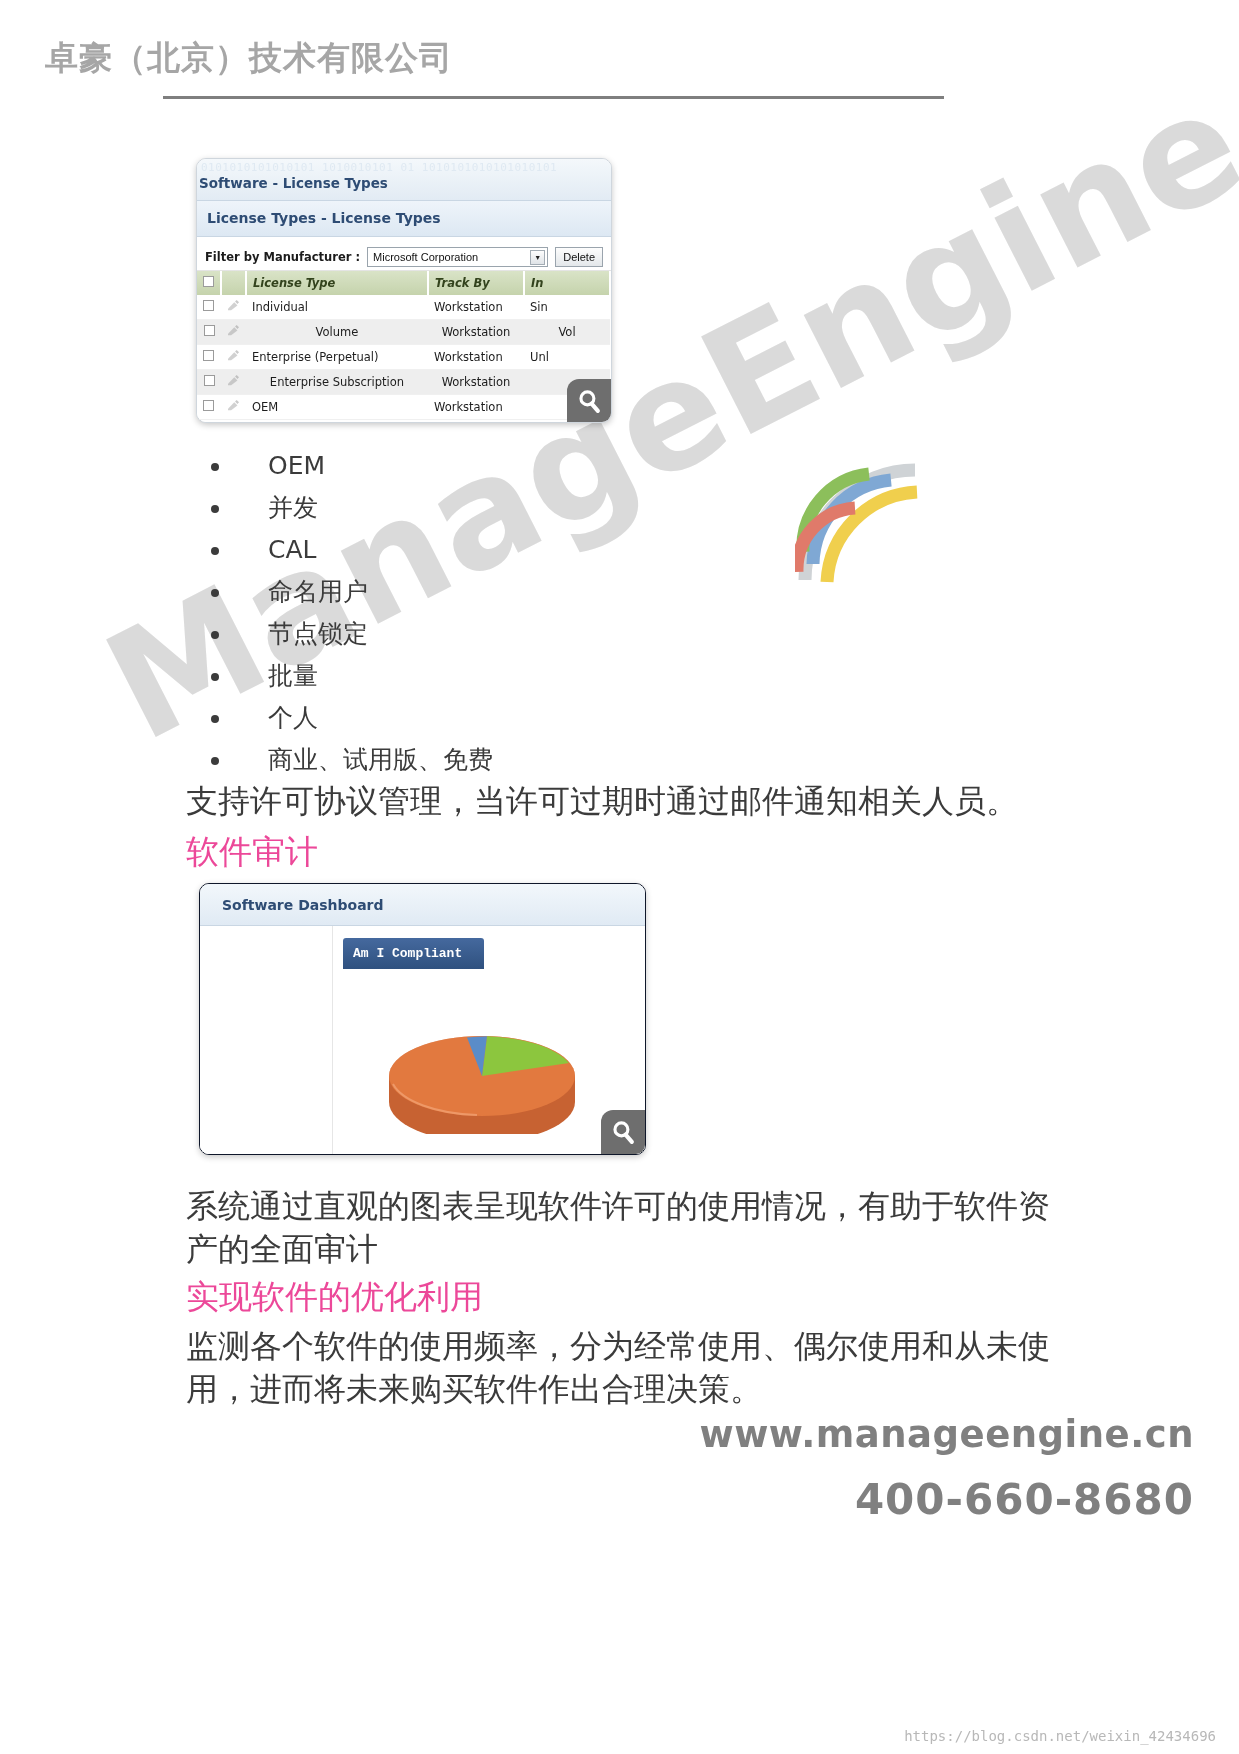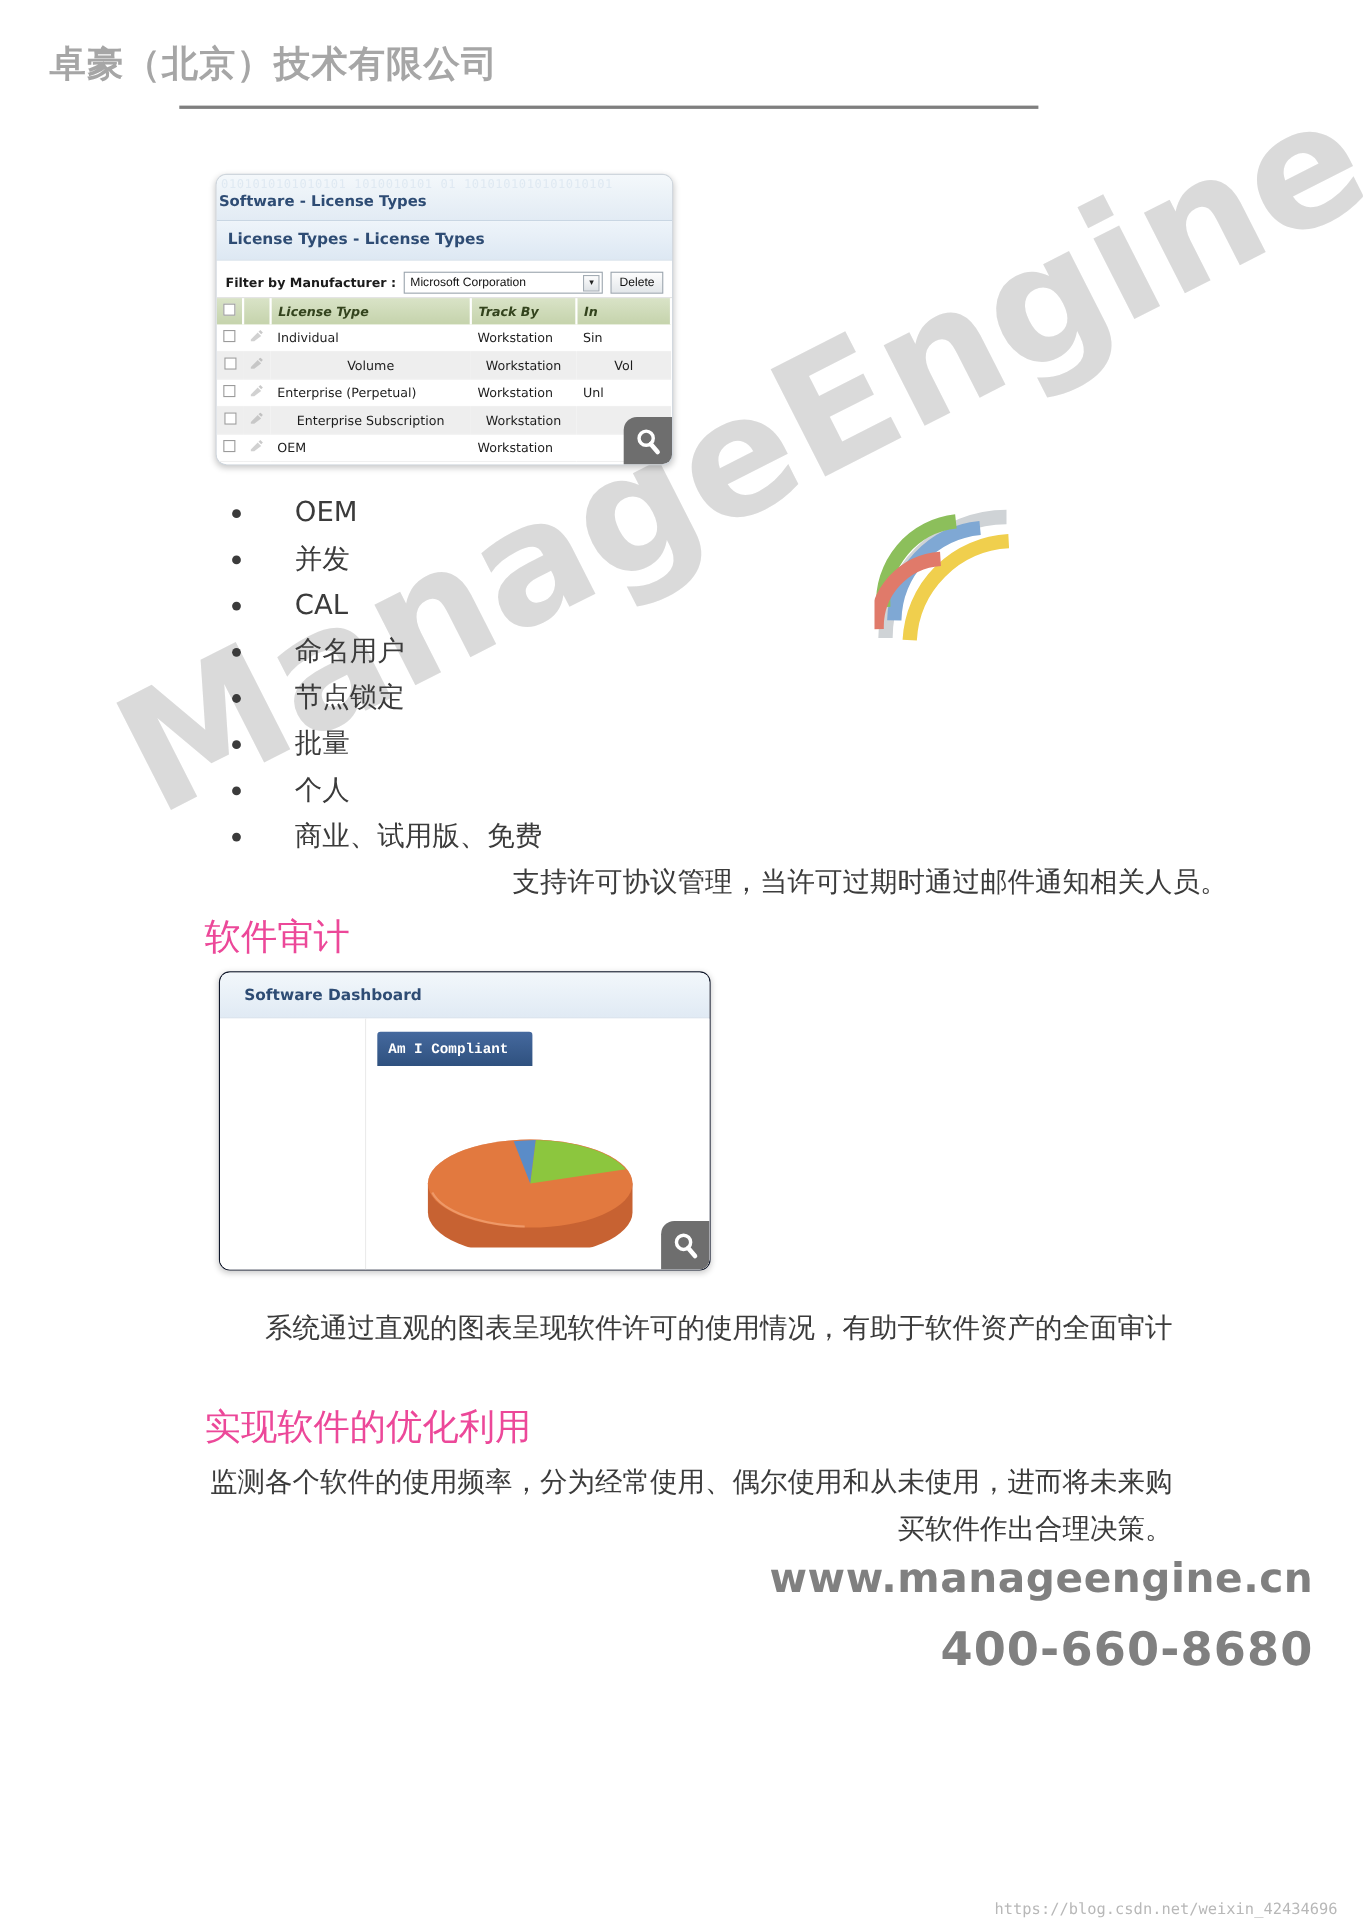--- a/index.html
+++ b/index.html
@@ -147,23 +147,22 @@
     padding-left:72px;
     font-family:"DejaVu Sans","Liberation Sans",sans-serif;
   }
   ul.bullets li:before {
     content:""; position:absolute; left:15px; top:18px;
     width:8px; height:8px; border-radius:50%; background:#3b3b3b;
   }
 
   .para {
     position:absolute;
-    font-size:25px; color:#3b3b3b; line-height:43px;
-    font-family:"DejaVu Sans","Liberation Sans",sans-serif;
-    text-align:right;
+    font-size:32px; color:#3b3b3b; line-height:43px;
+    font-family:"DejaVu Sans","Liberation Sans",sans-serif;
   }
   .p-license-note { left:186px; top:780px; width:930px; }
 
   h2.sec {
     position:absolute; margin:0;
     font-size:33px; font-weight:normal; color:#ec4899;
     font-family:"DejaVu Sans","Liberation Sans",sans-serif;
   }
   .h-audit { left:186px; top:830px; }
   .h-optim { left:186px; top:1275px; }

